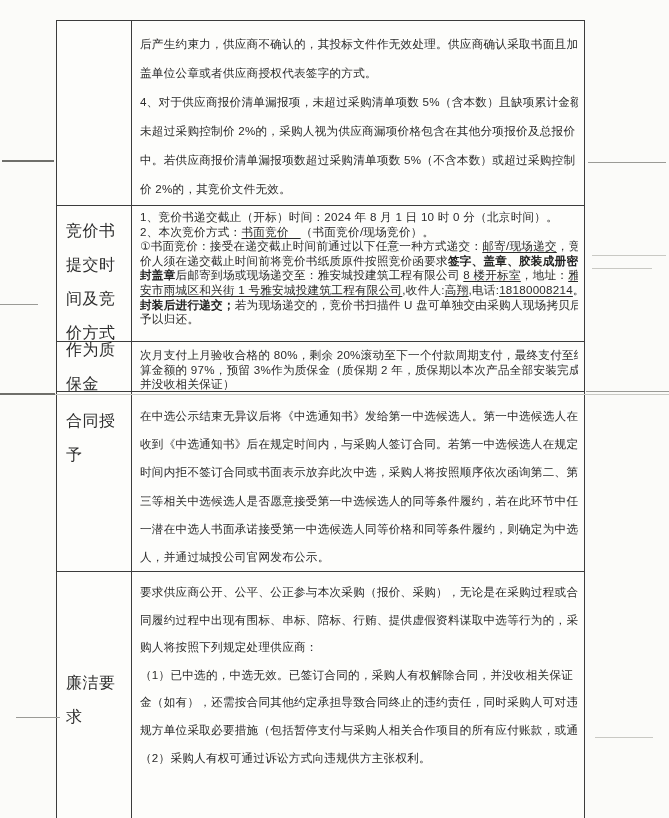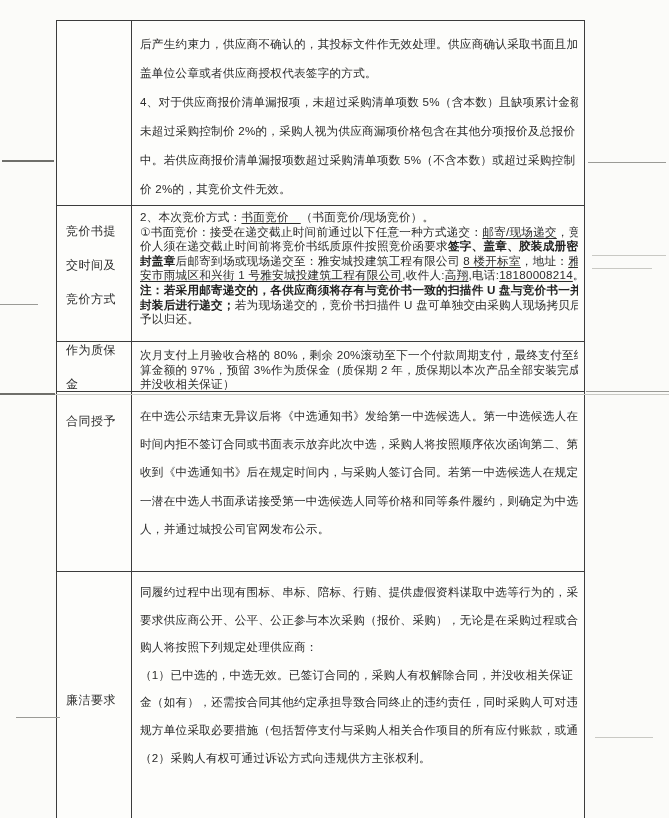--- a/index.html
+++ b/index.html
@@ -22,21 +22,21 @@
   .row:last-child{border-bottom:none;}
   .r1{height:185px;}
   .r2{height:136px;}
   .r3{height:50px;}
   .r4{height:180px;}
   .r5{flex:1;}
   .cell-label{
     width:75px;min-width:75px;box-sizing:border-box;
     border-right:1px solid #3c3c3c;
     padding:0 4px 0 9px;
-    font-size:12px;letter-spacing:0.5px;line-height:34px;
+    font-size:16px;letter-spacing:0.5px;line-height:34px;
     display:flex;flex-direction:column;
     color:#2e2e2e;
   }
   .va-top{justify-content:flex-start;}
   .va-center{justify-content:center;}
   .pt8{padding-top:8px;}
   .pt12{padding-top:12px;}
   .cell-content{
     flex:1;box-sizing:border-box;
     padding:0 6px 0 8px;
@@ -76,56 +76,57 @@
           <div class="line"><span>4、对于供应商报价清单漏报项，未超过采购清单项数 5%（含本数）且缺项累计金额</span></div>
           <div class="line"><span>未超过采购控制价 2%的，采购人视为供应商漏项价格包含在其他分项报价及总报价</span></div>
           <div class="line"><span>中。若供应商报价清单漏报项数超过采购清单项数 5%（不含本数）或超过采购控制</span></div>
           <div class="line"><span>价 2%的，其竞价文件无效。</span></div>
         </div>
     </div>
 
     <div class="row r2">
       <div class="cell-label va-top pt8">竞价书提交时间及竞价方式</div>
       <div class="cell-content cpt4 lines-tight">
+          <div class="line"><span>1、竞价书递交截止（开标）时间：2024 年 8 月 1 日 10 时 0 分（北京时间）。</span></div>
           <div class="line"><span>2、本次竞价方式：</span><span class="u">书面竞价　</span><span>（书面竞价/现场竞价）。</span></div>
           <div class="line"><span>①书面竞价：接受在递交截止时间前通过以下任意一种方式递交：</span><span class="u">邮寄/现场递交</span><span>，竞</span></div>
           <div class="line"><span>价人须在递交截止时间前将竞价书纸质原件按照竞价函要求</span><span class="b">签字、盖章、胶装成册密</span></div>
           <div class="line"><span class="b">封盖章</span><span>后邮寄到场或现场递交至：雅安城投建筑工程有限公司 </span><span class="u">8 楼开标室</span><span>，地址：</span><span class="u">雅</span></div>
           <div class="line"><span class="u">安市雨城区和兴街 1 号雅安城投建筑工程有限公司</span><span>,收件人:</span><span class="u">高翔</span><span>,电话:</span><span class="u">18180008214</span><span>。</span></div>
-          <div class="line"><span class="b">注：若采用邮寄递交的，各供应商须将存有与竞价书一致的扫描件 U 盘与竞价书一并</span></div>
           <div class="line"><span class="b">封装后进行递交；</span><span>若为现场递交的，竞价书扫描件 U 盘可单独交由采购人现场拷贝后</span></div>
           <div class="line"><span>予以归还。</span></div>
         </div>
     </div>
 
     <div class="row r3">
       <div class="cell-label va-center">作为质保金</div>
       <div class="cell-content cpt6 lines-tight">
           <div class="line"><span>次月支付上月验收合格的 80%，剩余 20%滚动至下一个付款周期支付，最终支付至结</span></div>
           <div class="line"><span>算金额的 97%，预留 3%作为质保金（质保期 2 年，质保期以本次产品全部安装完成验</span></div>
           <div class="line"><span>并没收相关保证）</span></div>
         </div>
     </div>
 
     <div class="row r4">
       <div class="cell-label va-top pt12">合同授予</div>
       <div class="cell-content cpt10 lines-loose">
           <div class="line"><span>在中选公示结束无异议后将《中选通知书》发给第一中选候选人。第一中选候选人在</span></div>
+          <div class="line"><span>收到《中选通知书》后在规定时间内，与采购人签订合同。若第一中选候选人在规定</span></div>
           <div class="line"><span>时间内拒不签订合同或书面表示放弃此次中选，采购人将按照顺序依次函询第二、第</span></div>
-          <div class="line"><span>收到《中选通知书》后在规定时间内，与采购人签订合同。若第一中选候选人在规定</span></div>
+          <div class="line"><span>三等相关中选候选人是否愿意接受第一中选候选人的同等条件履约，若在此环节中任</span></div>
           <div class="line"><span>一潜在中选人书面承诺接受第一中选候选人同等价格和同等条件履约，则确定为中选</span></div>
           <div class="line"><span>人，并通过城投公司官网发布公示。</span></div>
         </div>
     </div>
 
     <div class="row r5">
       <div class="cell-label va-center">廉洁要求</div>
       <div class="cell-content cpt6 lines-loose5">
+          <div class="line"><span>要求供应商公开、公平、公正参与本次采购（报价、采购），无论是在采购过程或合</span></div>
           <div class="line"><span>同履约过程中出现有围标、串标、陪标、行贿、提供虚假资料谋取中选等行为的，采</span></div>
-          <div class="line"><span>要求供应商公开、公平、公正参与本次采购（报价、采购），无论是在采购过程或合</span></div>
           <div class="line"><span>购人将按照下列规定处理供应商：</span></div>
           <div class="line"><span>（1）已中选的，中选无效。已签订合同的，采购人有权解除合同，并没收相关保证</span></div>
           <div class="line"><span>金（如有），还需按合同其他约定承担导致合同终止的违约责任，同时采购人可对违</span></div>
           <div class="line"><span>规方单位采取必要措施（包括暂停支付与采购人相关合作项目的所有应付账款，或通</span></div>
           <div class="line"><span>（2）采购人有权可通过诉讼方式向违规供方主张权利。</span></div>
         </div>
     </div>
 
   </div>
 

